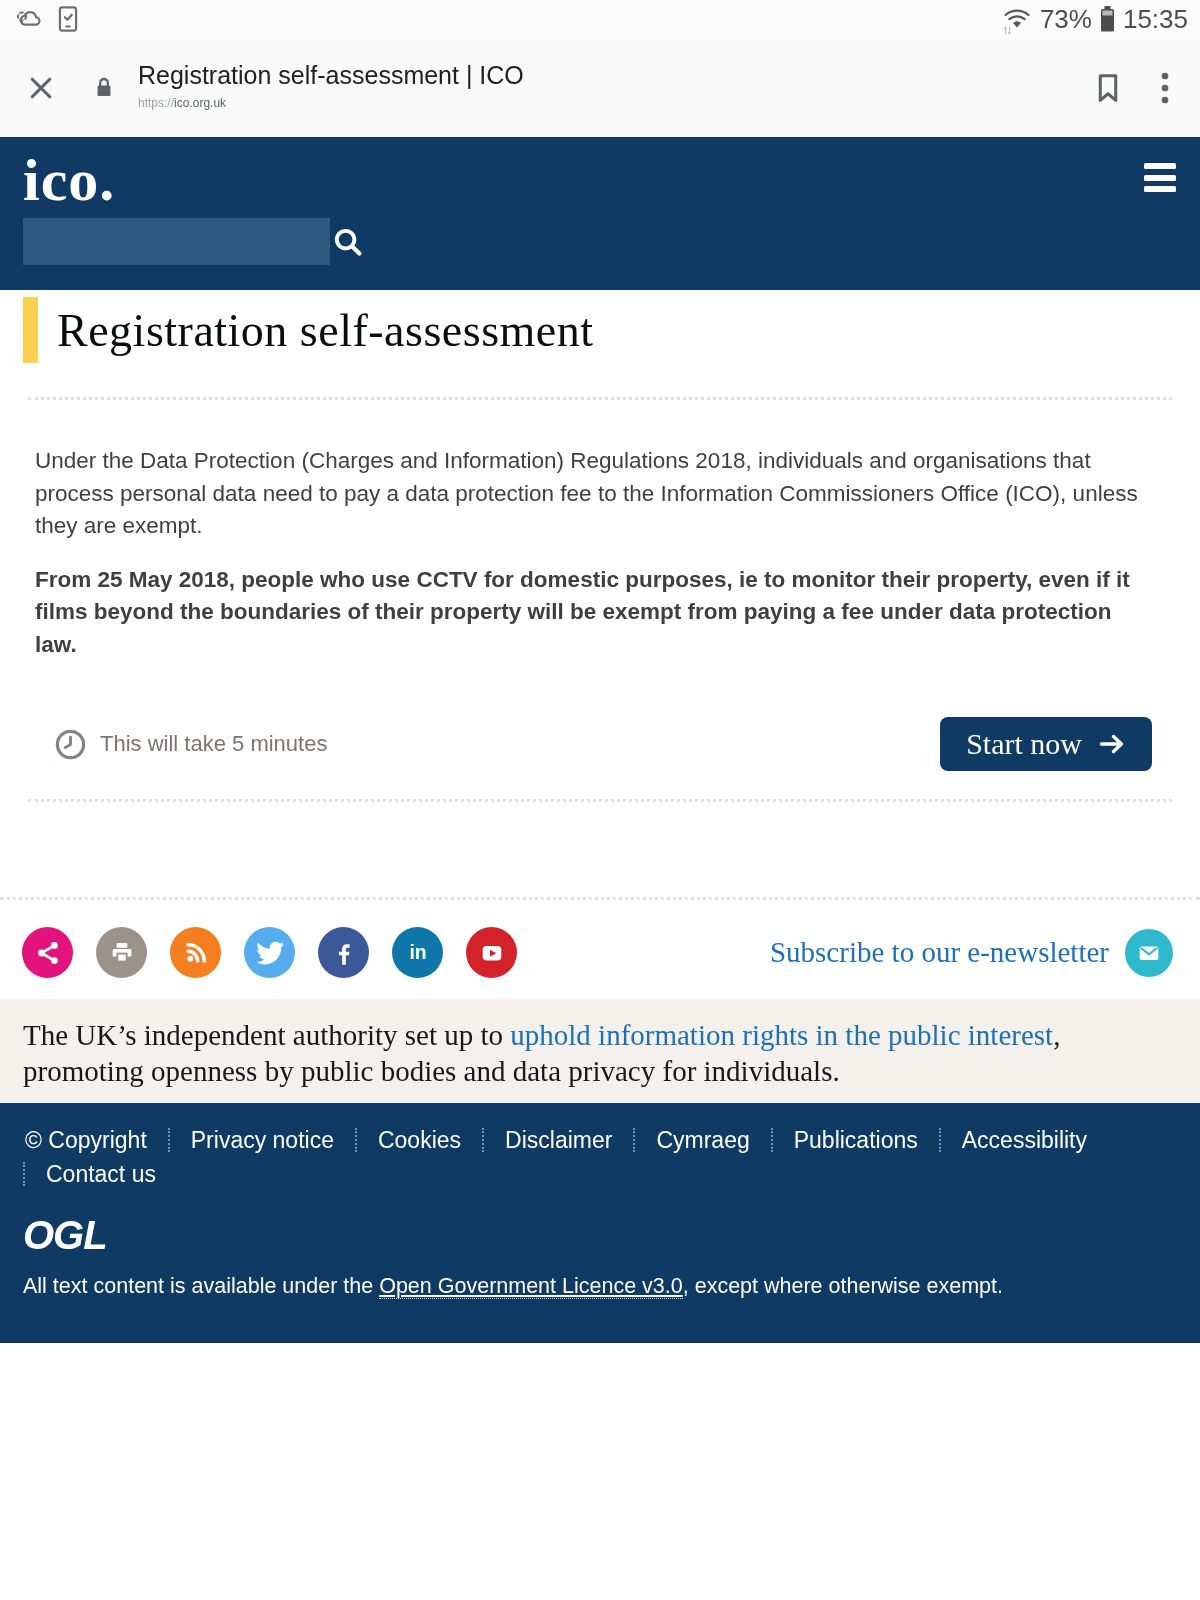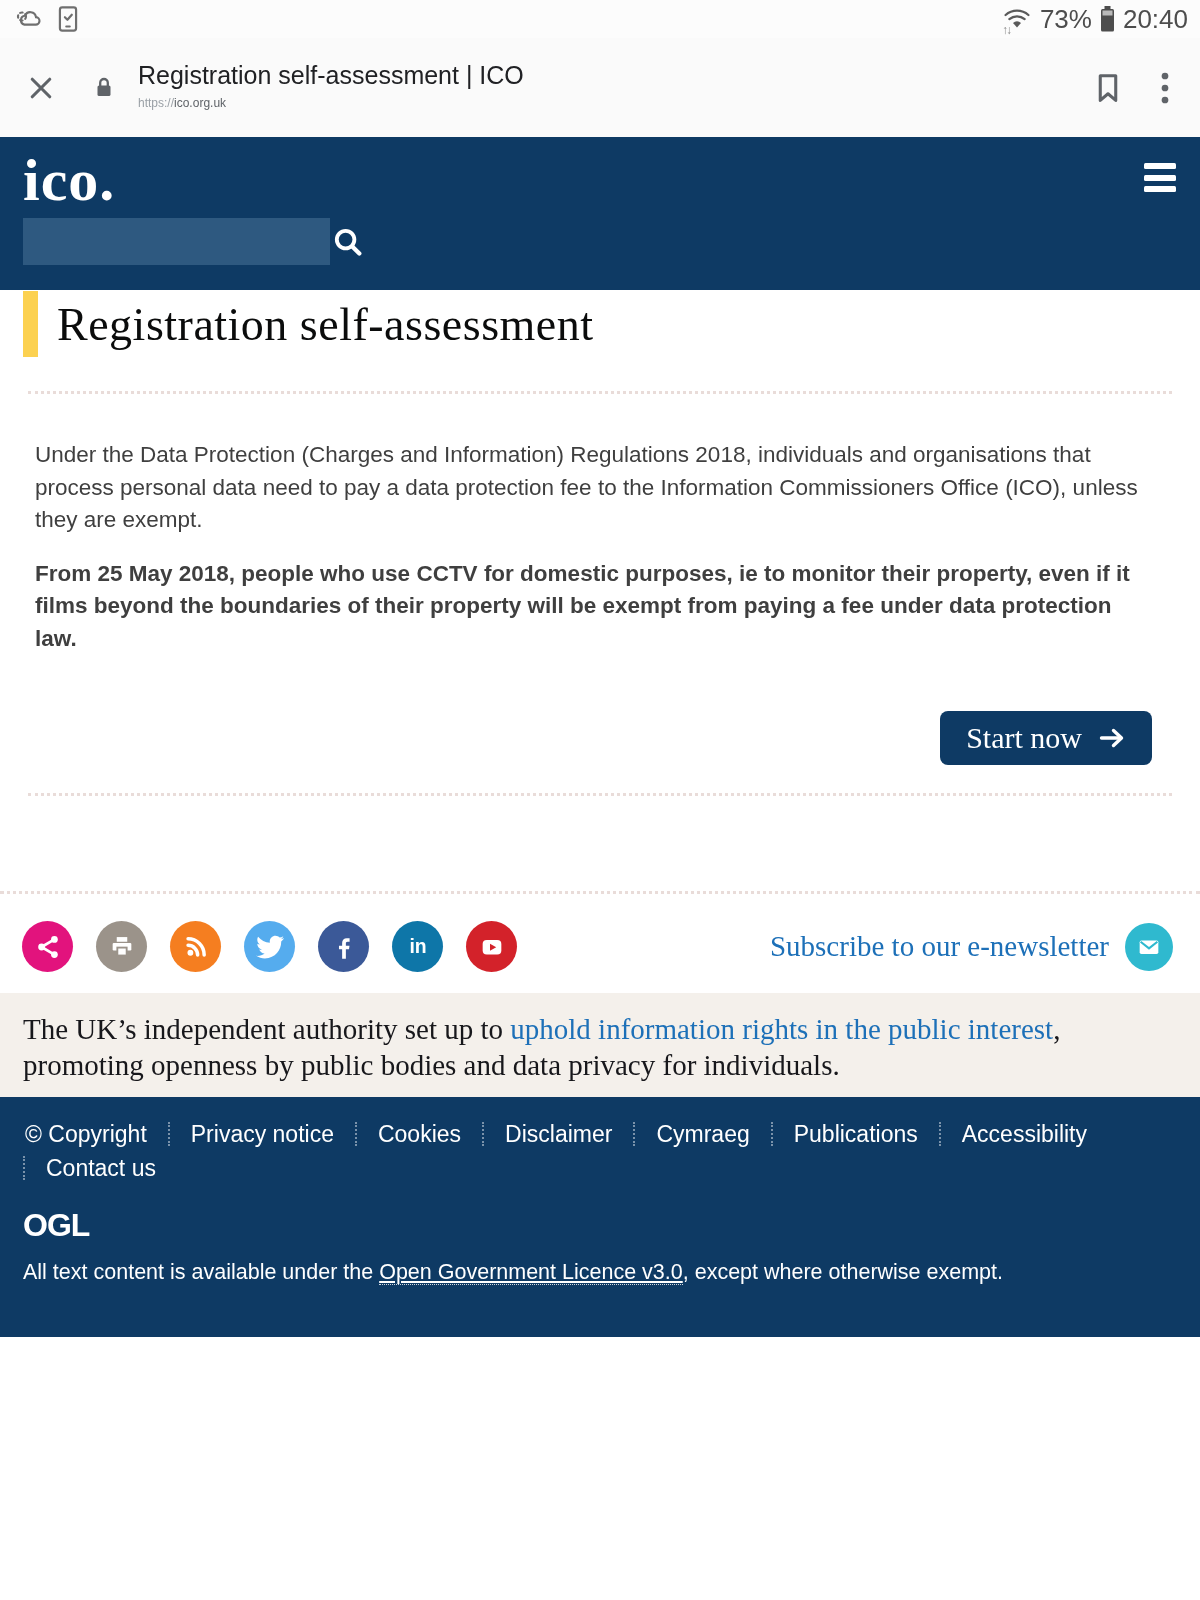--- a/index.html
+++ b/index.html
@@ -32,21 +32,21 @@
     font-size:60px; line-height:62px; letter-spacing:1px; }
   .hamburger { position:absolute; right:22px; top:26px; width:34px; cursor:pointer; }
   .hamburger div { width:32px; height:6px; background:#fff; border-radius:1.5px; margin-bottom:5.5px; }
   .search-box { position:absolute; left:23px; top:81px; width:307px; height:47px;
     background:#2e5980; display:flex; align-items:center; }
   .search-input { flex:1; height:100%; background:transparent; border:none; outline:none;
     color:#fff; font-size:22px; padding:0 10px; }
   .search-btn { width:52px; height:47px; display:flex; align-items:center; justify-content:center; background:transparent; border:none; }
 
   
-  .title-section { padding-top:1px; }
+  .title-section { padding-top:7px; }
   .title-block { margin-left:23px; margin-right:40px; border-left:15px solid #fcd150;
     padding-left:19px; min-height:66px; display:flex; align-items:center; }
   .page-h1 { font-family:"Liberation Serif", serif; font-weight:400; font-size:46px;
     color:#0b0c0c; letter-spacing:.5px; }
   .divider { border-top:3px dotted #e9dcd9; margin:0 28px; }
   .divider-a { margin-top:34px; }
 
   
   .content { padding:45px 55px 0 35px; }
   .content p { font-size:22.5px; line-height:32.5px; color:#3f3f3f; margin-bottom:21px; }
@@ -74,22 +74,22 @@
   .tagline-band p { font-family:"Liberation Serif", serif; font-size:29px; line-height:36px; color:#17171b; }
   .tagline-band a { color:#1d70b8; text-decoration:none; cursor:pointer; }
 
   
   .footer { background:#0e3a64; height:240px; padding:20px 23px 0 23px; color:#fff; }
   .footer-links { display:flex; flex-wrap:wrap; max-width:1120px; }
   .flink { font-size:23px; line-height:34px; color:#fff; cursor:pointer; padding:0 21px; white-space:nowrap; }
   .flink.first { padding-left:2px; }
   .fsep { border-left:2px dotted rgba(255,255,255,.45); margin:5px 0; }
   .footer-row2 { display:flex; margin-top:0; }
-  .ogl { margin-top:22px; font-size:32px; font-weight:800; letter-spacing:-1px;
-    font-family:"Liberation Sans", sans-serif; color:#fff; width:70px; }
+  .ogl { margin-top:22px; font-size:40px; font-weight:800; letter-spacing:-1px;
+    font-family:"Liberation Sans", sans-serif; color:#fff; width:70px;font-style:italic; }
   .licence { margin-top:14px; font-size:21.5px; line-height:28px; color:#fff; }
   .licence a { color:#fff; text-decoration:underline; text-decoration-style:solid; cursor:pointer;
     border-bottom:1px dotted rgba(255,255,255,.8); }
   .bottom-space { height:208px; background:#fff; }
 
   svg { display:block; }
 </style>
 </head>
 <body>
 
@@ -123,21 +123,21 @@
       <span class="wifi-arrows">↑↓</span>
     </span>
     <span>73%</span>
     <span>
       <svg width="17" height="28" viewBox="0 0 16 28">
         <rect x="5" y="1" width="6" height="3" fill="#4d4d4d"></rect>
         <rect x="1.5" y="4" width="13" height="22.5" rx="1.5" fill="#4d4d4d"></rect>
         <rect x="3" y="5.5" width="10" height="5" fill="#b9b9b9"></rect>
       </svg>
     </span>
-    <span>20:40</span>
+    <span>15:35</span>
   </div>
 </div>
 
 <div class="browser-bar">
   <span class="close-btn">
     <svg width="30" height="30" viewBox="0 0 24 24">
       <path d="M5 5 L19 19 M19 5 L5 19" stroke="#5f6368" stroke-width="2.5" stroke-linecap="round"></path>
     </svg>
   </span>
   <span class="lock-wrap">
@@ -192,20 +192,29 @@
   </div>
   <div class="divider divider-a"></div>
 </div>
 
 <div class="content">
   <p>Under the Data Protection (Charges and Information) Regulations 2018, individuals and organisations that process personal data need to pay a data protection fee to the Information Commissioners Office (ICO), unless they are exempt.</p>
   <p>From 25 May 2018, people who use CCTV for domestic purposes, ie to monitor their property, even if it films beyond the boundaries of their property will be exempt from paying a fee under data protection law.</p>
 </div>
 
 <div class="cta-row">
+  <div class="duration">
+    <span>
+      <svg width="31" height="31" viewBox="0 0 26 26">
+        <circle cx="13" cy="13" r="11" fill="none" stroke="#8a827b" stroke-width="2.7"></circle>
+        <path d="M13 6.8 V13 L8.6 15.5" fill="none" stroke="#8a827b" stroke-width="2.4" stroke-linecap="round" stroke-linejoin="round"></path>
+      </svg>
+    </span>
+    <span>This will take 5 minutes</span>
+  </div>
   <button class="start-btn">
     <span>Start now</span>
     <span>
       <svg width="28" height="24" viewBox="0 0 26 24">
         <path d="M2.5 12 H21" stroke="#fff" stroke-width="3.4" stroke-linecap="round"></path>
         <path d="M14.5 4.5 L22.5 12 L14.5 19.5" fill="none" stroke="#fff" stroke-width="3.4" stroke-linecap="round" stroke-linejoin="round"></path>
       </svg>
     </span>
   </button>
 </div>

